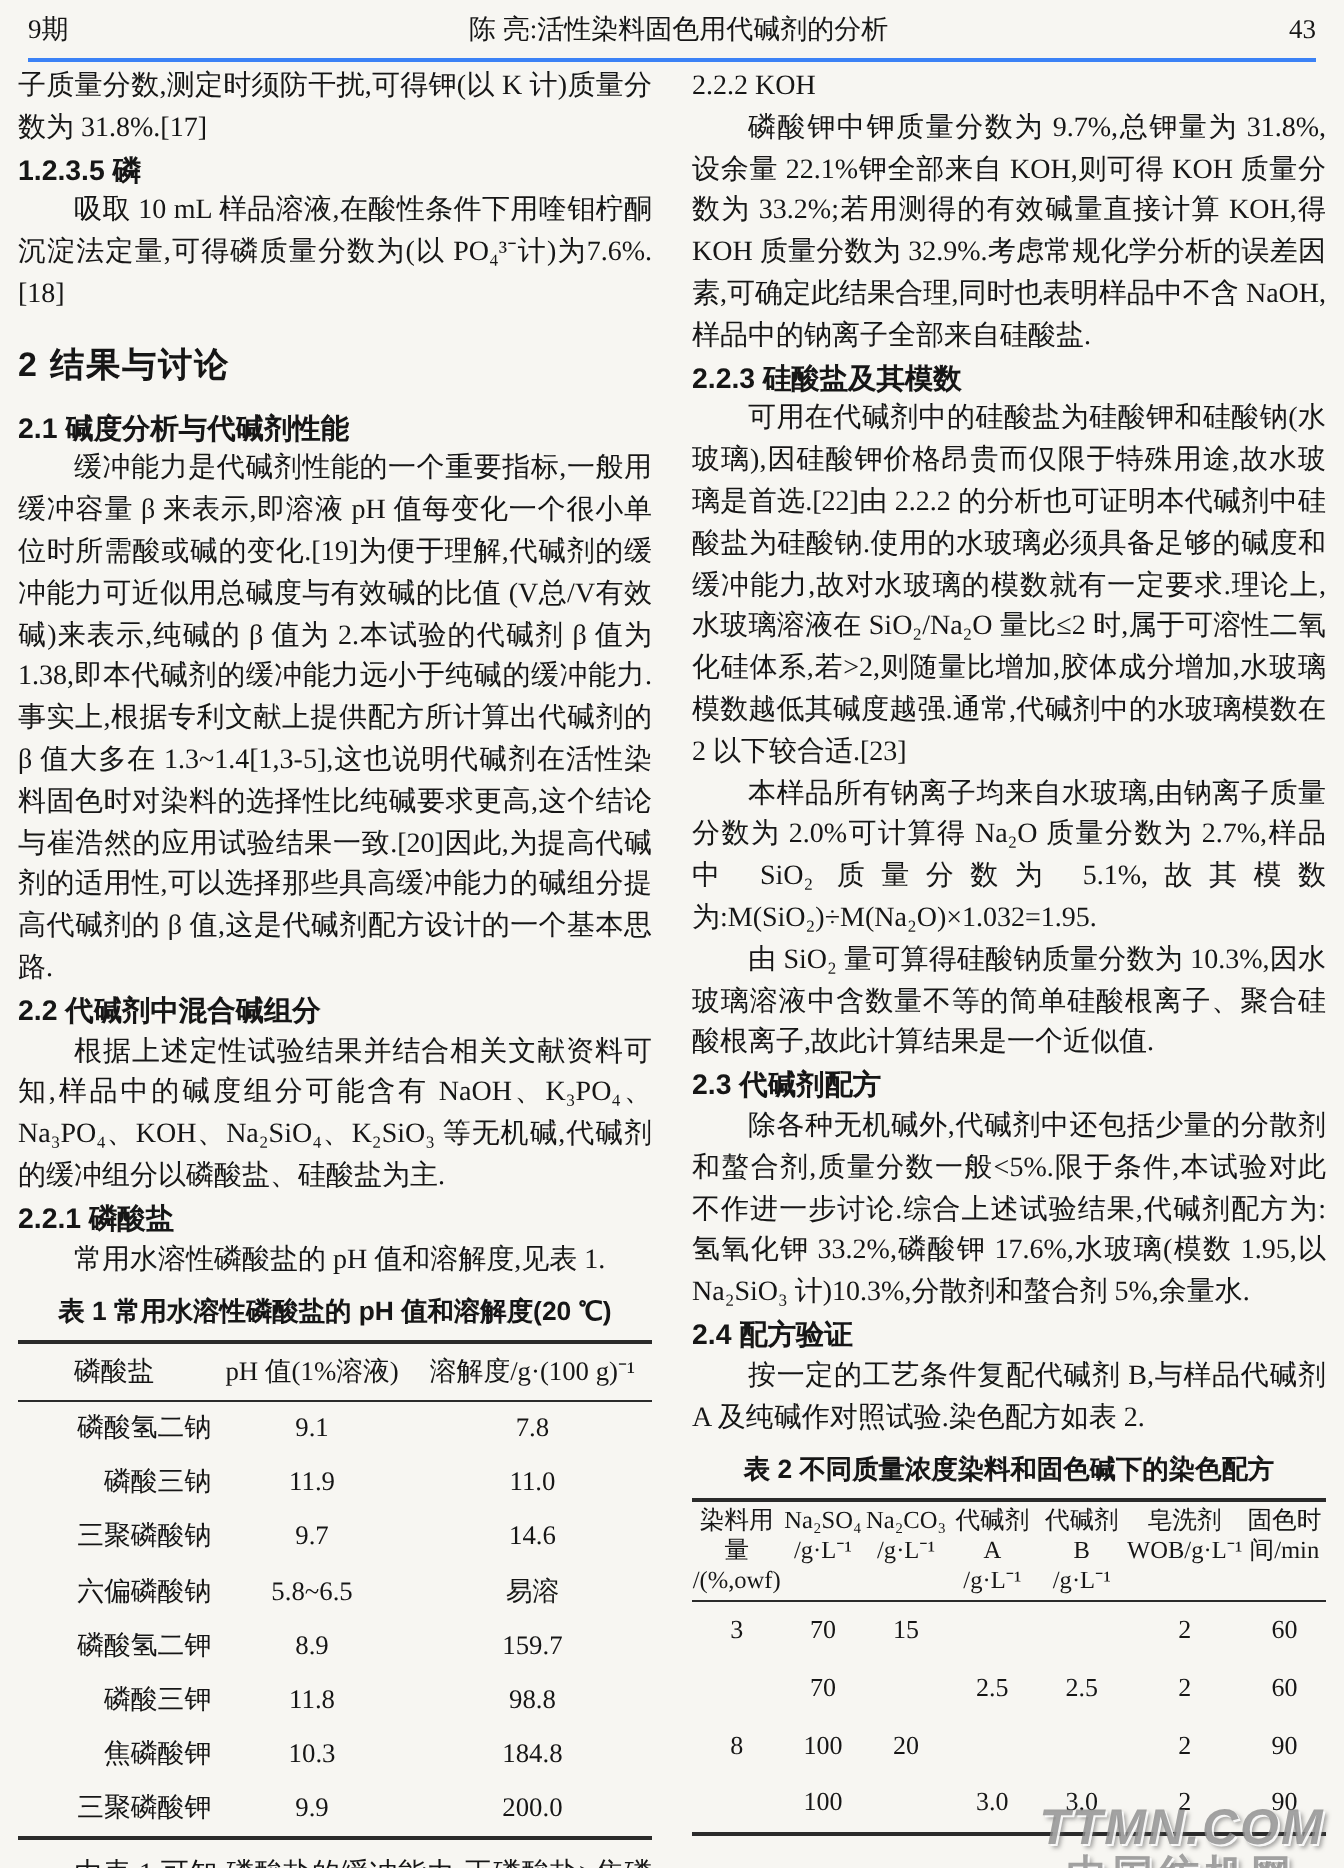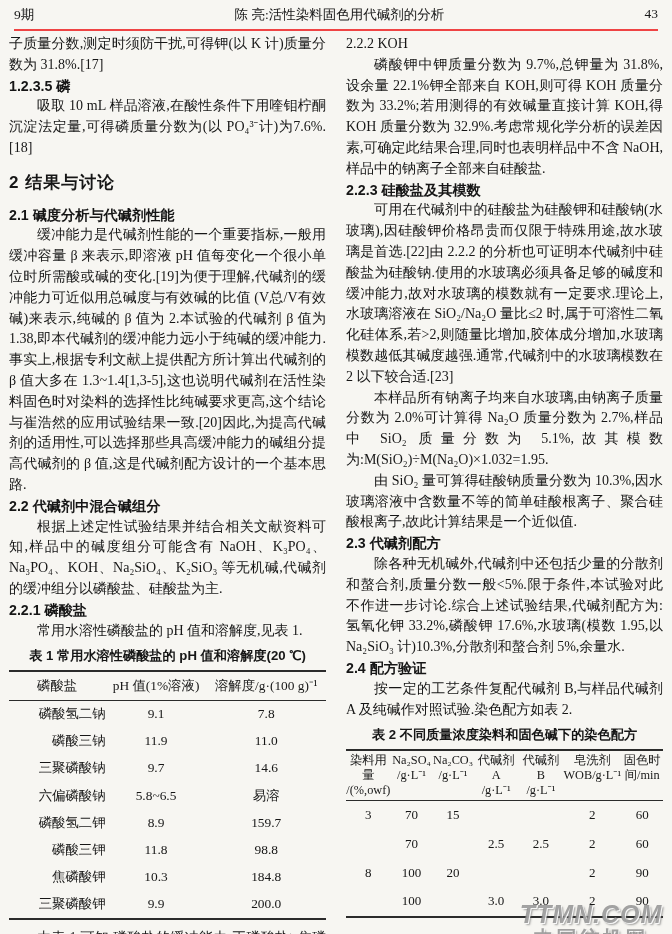--- a/index.html
+++ b/index.html
@@ -6,23 +6,23 @@
   body{
     width:672px;height:934px;
     background:#f7f6f2;
     color:#161616;
     font-family:"Liberation Serif", serif;
     position:relative;
     overflow:hidden;
   }
   .page-header{
     position:absolute;top:6px;left:14px;right:14px;
-    display:flex;justify-content:space-between;align-items:flex-start;
+    display:flex;justify-content:space-between;align-items:center;
     font-size:13.5px;
-    border-bottom:2px solid #ef4444;
+    border-bottom:2px solid #3b82f6;
     padding-bottom:5px;
   }
   .page-header .hd{white-space:nowrap;}
   .columns{
     position:absolute;top:34px;left:9px;right:9px;
     display:flex;gap:20px;
   }
   .col{
     width:322px;
     font-size:14px;

